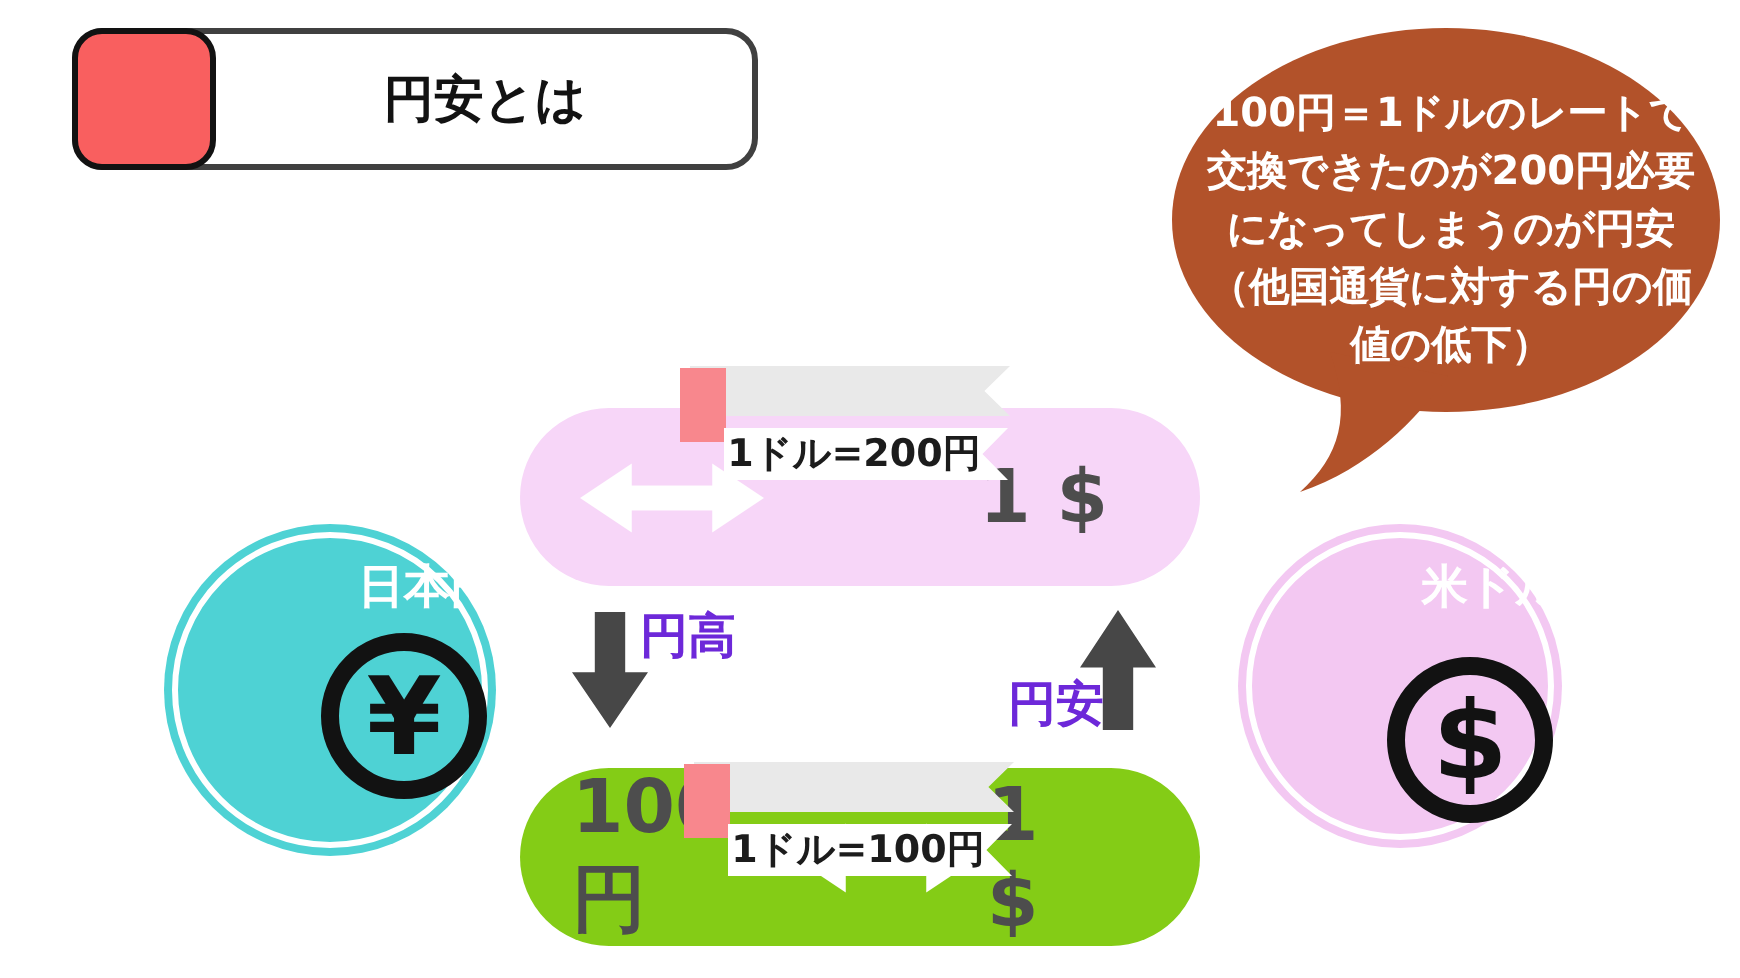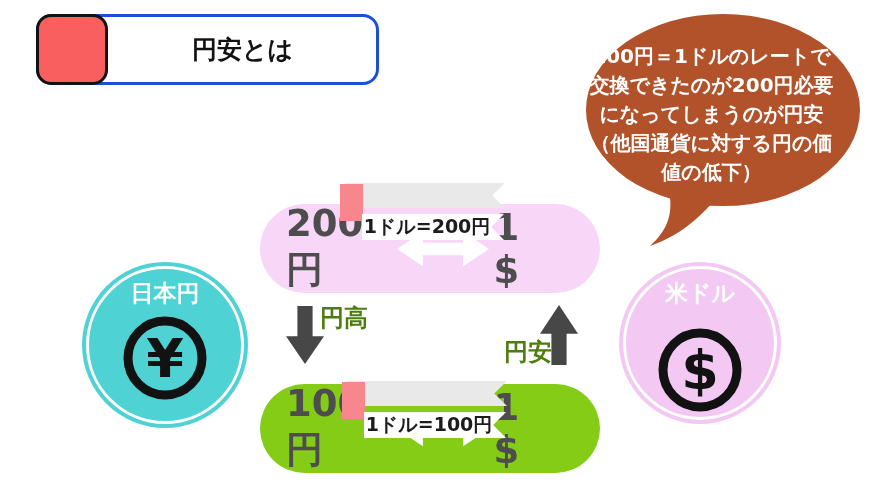--- a/index.html
+++ b/index.html
@@ -3,36 +3,36 @@
 <meta charset="utf-8">
 <style>
   html,body{margin:0;padding:0;background:#fff;}
   .stage{
     position:relative;width:870px;height:489px;background:#ffffff;
     font-family:"DejaVu Sans","Liberation Sans",sans-serif;overflow:hidden;
   }
   
   .title-box{
     position:absolute;left:36px;top:14px;width:337px;height:65px;
-    background:#fff;border:3px solid #1d4ed8;border-radius:16px;
+    background:#fff;border:3px solid #404040;border-radius:16px;
   }
   .title-tab{
     position:absolute;left:-3px;top:-3px;width:66px;height:65px;
     background:#f95f5f;border:3px solid #121212;border-radius:15px;
   }
   .title-text{
     position:absolute;left:70px;right:0;top:0;bottom:0;
     display:flex;align-items:center;justify-content:center;
     font-size:25px;font-weight:bold;color:#121212;
   }
   
   .bubble-wrap{position:absolute;left:580px;top:8px;width:290px;height:245px;}
   .bubble-svg{position:absolute;left:0;top:0;}
   .bubble-text{
-    position:absolute;left:4px;top:34px;width:255px;
+    position:absolute;left:18px;top:34px;width:255px;
     color:#ffffff;font-size:20px;font-weight:bold;line-height:1.45;
     text-align:center;white-space:pre-line;
   }
   
   .pill{
     position:absolute;left:260px;width:340px;height:89px;border-radius:45px;
     display:flex;align-items:center;justify-content:space-between;
     padding:0 46px 0 26px;box-sizing:border-box;
     font-size:37px;font-weight:bold;color:#4d4d4d;
   }
@@ -58,27 +58,27 @@
   
   .block-arrow{position:absolute;background:#474747;}
   .arrow-down{
     left:286px;top:306px;width:38px;height:58px;
     clip-path:polygon(30% 0,70% 0,70% 52%,100% 52%,50% 100%,0 52%,30% 52%);
   }
   .arrow-up{
     left:540px;top:305px;width:38px;height:60px;
     clip-path:polygon(50% 0,100% 48%,70% 48%,70% 100%,30% 100%,30% 48%,0 48%);
   }
-  .arrow-label{position:absolute;font-size:24px;font-weight:bold;color:#4d7c0f;}
+  .arrow-label{position:absolute;font-size:24px;font-weight:bold;color:#6d28d9;}
   .label-endaka{left:320px;top:302px;}
   .label-enyasu{left:504px;top:336px;}
   
   .currency{
     position:absolute;width:166px;height:166px;border-radius:50%;
-    display:flex;flex-direction:column;align-items:center;
+    display:flex;flex-direction:column;align-items:flex-end;
   }
   .currency::before{
     content:"";position:absolute;left:4px;top:4px;right:4px;bottom:4px;
     border:3px solid #ffffff;border-radius:50%;pointer-events:none;
   }
   .currency-jpy{left:82px;top:262px;background:#4ed2d4;}
   .currency-usd{left:619px;top:262px;width:162px;height:162px;background:#f3c8f2;gap:12px;}
   .currency-label{
     margin-top:16px;font-size:23px;font-weight:bold;color:#ffffff;z-index:1;
   }
@@ -101,21 +101,20 @@
       <path d="M 85 168 C 96 200 90 220 70 238 C 105 226 128 202 144 180 Z" fill="#b2522a"></path>
     </svg>
     <div class="bubble-text">100円＝1ドルのレートで
 交換できたのが200円必要
 になってしまうのが円安
 （他国通貨に対する円の価
 値の低下）</div>
   </div>
 
   <div class="pill pill-pink">
-    <span>200円</span>
     <svg class="pill-arrow" width="92" height="40" viewBox="0 0 96 40">
       <polygon points="0,20 27,2 27,38" fill="#ffffff"></polygon>
       <polygon points="96,20 69,2 69,38" fill="#ffffff"></polygon>
       <rect x="24" y="13.5" width="48" height="13" fill="#ffffff"></rect>
     </svg>
     <span>1 $</span>
   </div>
   <div class="ribbon ribbon-1">
     <div class="ribbon-back"></div>
     <div class="ribbon-tab"></div>

